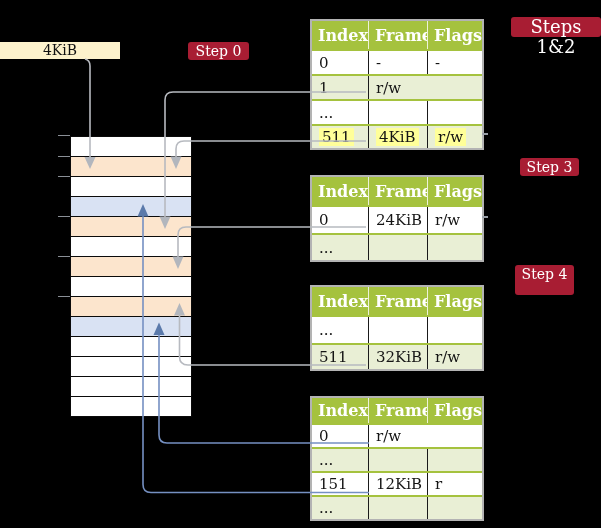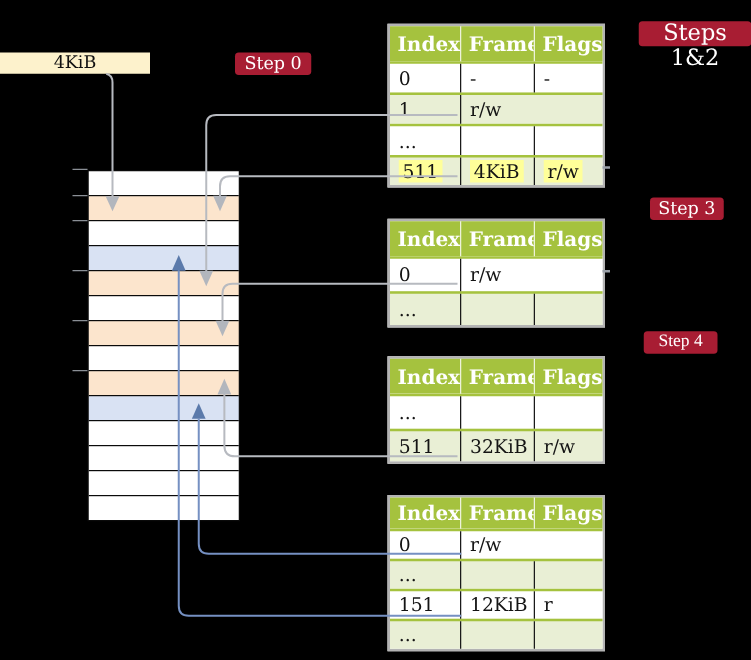--- a/index.html
+++ b/index.html
@@ -9,21 +9,21 @@
   
   .psize{position:absolute;left:0;top:42px;width:120px;height:17px;background:#fdf2cc;
          color:#111;text-align:center;font-size:14px;line-height:17px;}
 
   
   .badge{position:absolute;background:#a81d33;color:#fff;text-align:center;
          border-radius:3px;font-size:14px;}
   .badge.b0{left:188px;top:42px;width:61px;height:18px;line-height:18px;}
   .badge.b12{left:511px;top:17px;width:90px;height:20px;line-height:20px;font-size:18px;}
   .badge.b3{left:520px;top:158px;width:59px;height:18px;line-height:18px;}
-  .badge.b4{left:515px;top:265px;width:59px;height:18px;line-height:18px;font-family:Liberation Serif, serif;}
+  .badge.b4{left:515px;top:265px;width:59px;height:30px;line-height:18px;}
 
   
   .memcol{position:absolute;left:70px;top:136px;width:120px;border:1px solid #0a0a0a;
           box-sizing:content-box;}
   .memrow{height:19px;border-bottom:1px solid #0a0a0a;}
   .memrow:last-child{border-bottom:none;height:19px;}
   .tick{position:absolute;left:58px;width:12px;height:1px;background:#8a8f96;}
 
   
   .ptable{position:absolute;left:310px;width:174px;border:2px solid #b3b3b3;
@@ -120,20 +120,21 @@
         </div>
       </div>
       <div class="ptable" style="top: 175px;">
         <div class="hdr" style="height: 28px;">
           <div class="cell c0">Index</div>
           <div class="cell c1">Frame</div>
           <div class="cell c2">Flags</div>
         </div>
         <div class="trow" style="height: 28px;">
           <div class="cell c0">0</div>
+          <div class="cell c1">24KiB</div>
           <div class="cell c2">r/w</div>
         </div>
         <div class="trow shade" style="height: 27px;">
           <div class="cell c0">...</div>
           <div class="cell c1"></div>
           <div class="cell c2"></div>
         </div>
       </div>
       <div class="ptable" style="top: 285px;">
         <div class="hdr" style="height: 28px;">

